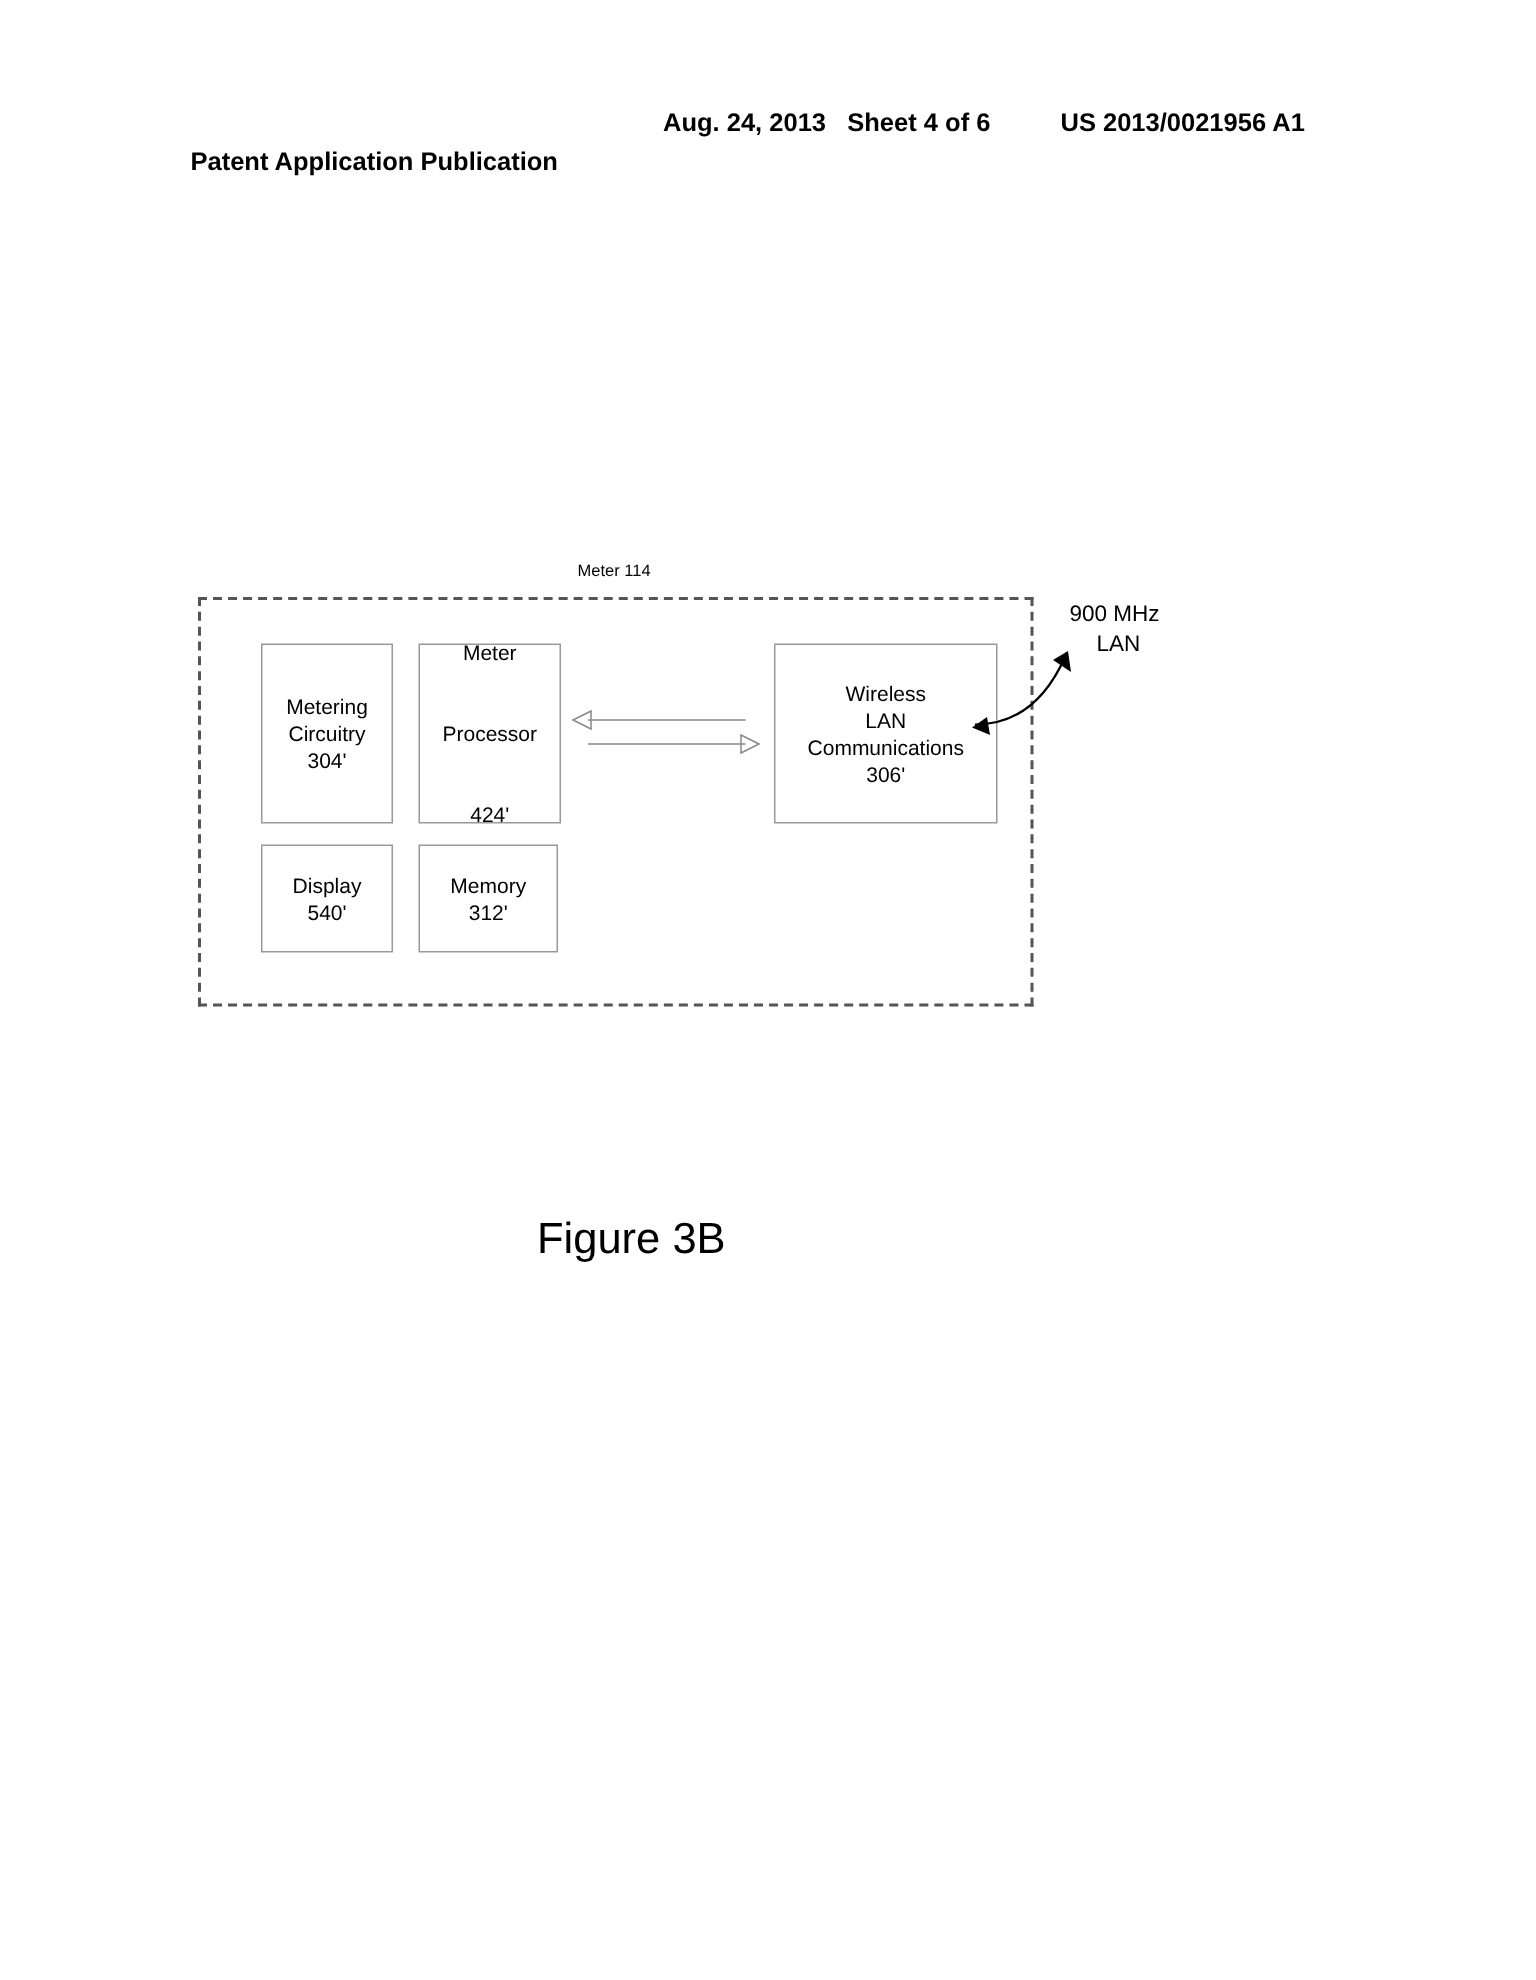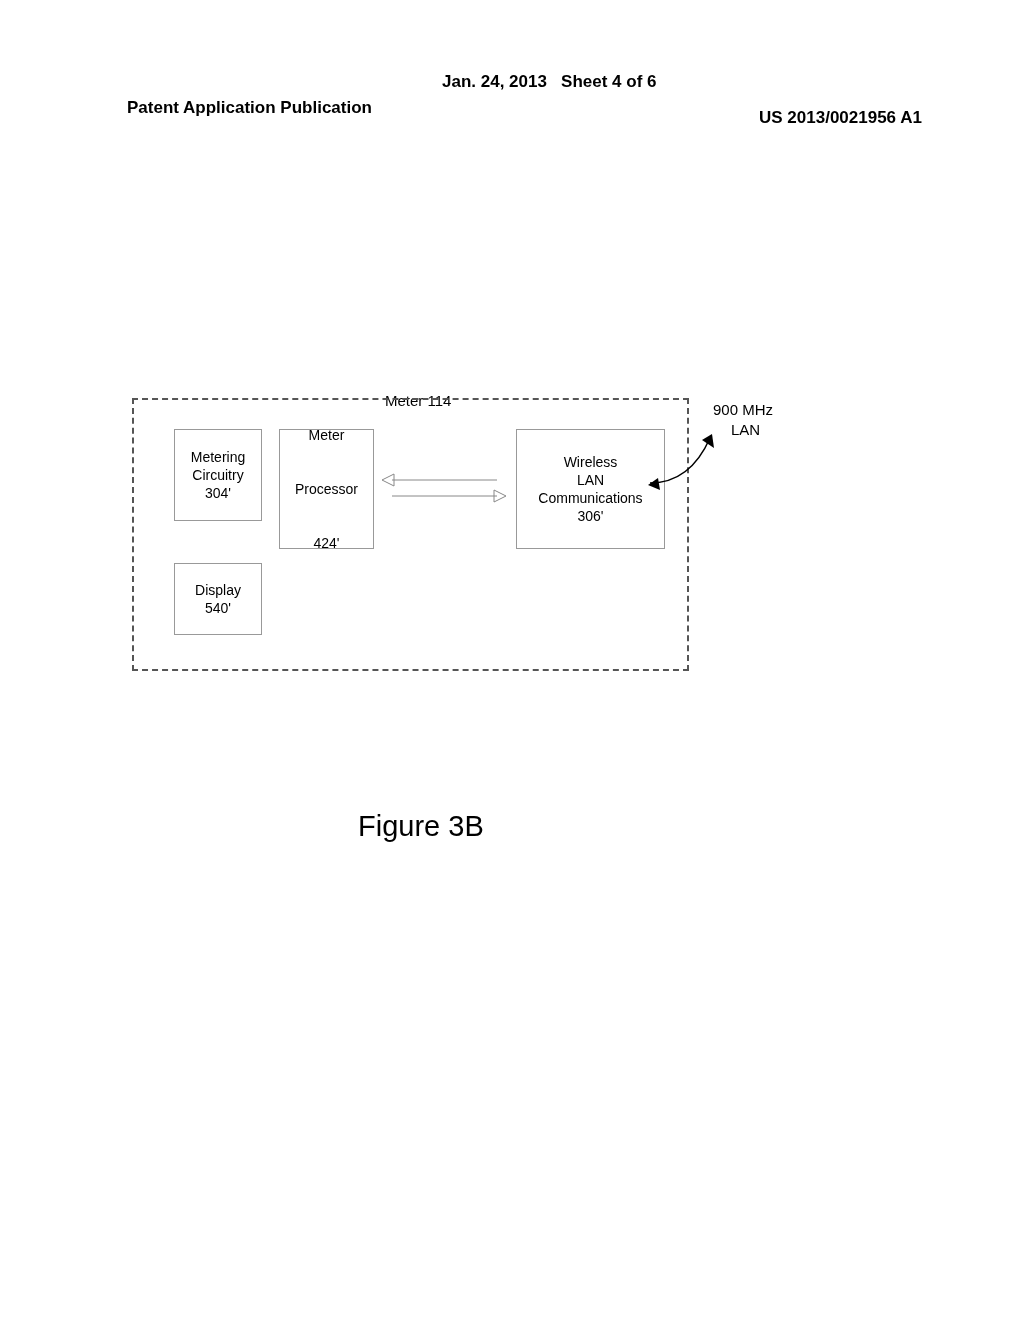--- a/index.html
+++ b/index.html
@@ -29,28 +29,27 @@
       margin-top: 26px;
     }
     .header-center {
       flex: 0 0 auto;
       position: absolute;
       left: 315px;
     }
     .header-right {
       flex: 0 0 auto;
       position: absolute;
-      left: 632px;
-      margin-top: 36px;
+      left: 580px;
     }
     .meter-title {
       position: absolute;
-      top: 392px;
+      top: 375px;
       left: 385px;
-      font-size: 15px;
+      font-size: 11px;
       text-align: center;
     }
     .dashed-box {
       position: absolute;
       top: 398px;
       left: 132px;
       width: 557px;
       height: 273px;
       border: 2px dashed #555;
     }
@@ -62,21 +61,21 @@
       display: flex;
       flex-direction: column;
       justify-content: center;
       align-items: center;
       line-height: 1.3;
     }
     .block-circuitry {
       top: 29px;
       left: 40px;
       width: 88px;
-      height: 92px;
+      height: 120px;
     }
     .block-processor {
       top: 29px;
       left: 145px;
       width: 95px;
       height: 120px;
       gap: 36px;
     }
     .block-wireless {
       top: 29px;
@@ -114,21 +113,21 @@
     svg.connector {
       position: absolute;
     }
   </style>
 </head>
 <body>
 
 <div class="header">
   <div class="header-left">Patent Application Publication</div>
   <div class="header-center">
-    <span>Jan. 24, 2013</span>
+    <span>Aug. 24, 2013</span>
     &nbsp;
     <span>Sheet 4 of 6</span>
   </div>
   <div class="header-right">US 2013/0021956 A1</div>
 </div>
 
 <div class="meter-title">Meter 114</div>
 
 <div class="dashed-box">
   <div class="block block-circuitry">
@@ -144,20 +143,24 @@
   <div class="block block-wireless">
     <div>Wireless</div>
     <div>LAN</div>
     <div>Communications</div>
     <div>306'</div>
   </div>
   <div class="block block-display">
     <div>Display</div>
     <div>540'</div>
   </div>
+  <div class="block block-memory">
+    <div>Memory</div>
+    <div>312'</div>
+  </div>
 </div>
 
 <svg class="connector" style="top:468px; left:374px; width:140px; height:40px">
   <line x1="18" y1="12" x2="123" y2="12" stroke="#888" stroke-width="1"></line>
   <polygon points="8,12 20,6 20,18" fill="none" stroke="#888" stroke-width="1"></polygon>
   <line x1="18" y1="28" x2="123" y2="28" stroke="#888" stroke-width="1"></line>
   <polygon points="132,28 120,22 120,34" fill="none" stroke="#888" stroke-width="1"></polygon>
 </svg>
 
 <svg class="connector" style="top:428px; left:640px; width:90px; height:70px">

